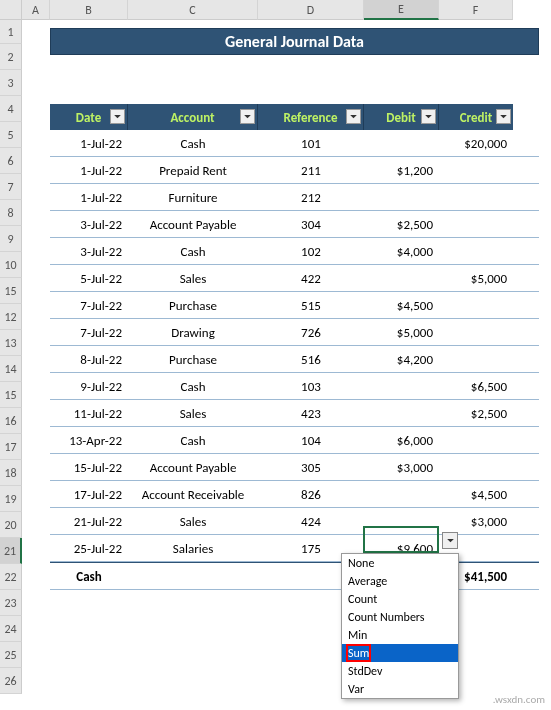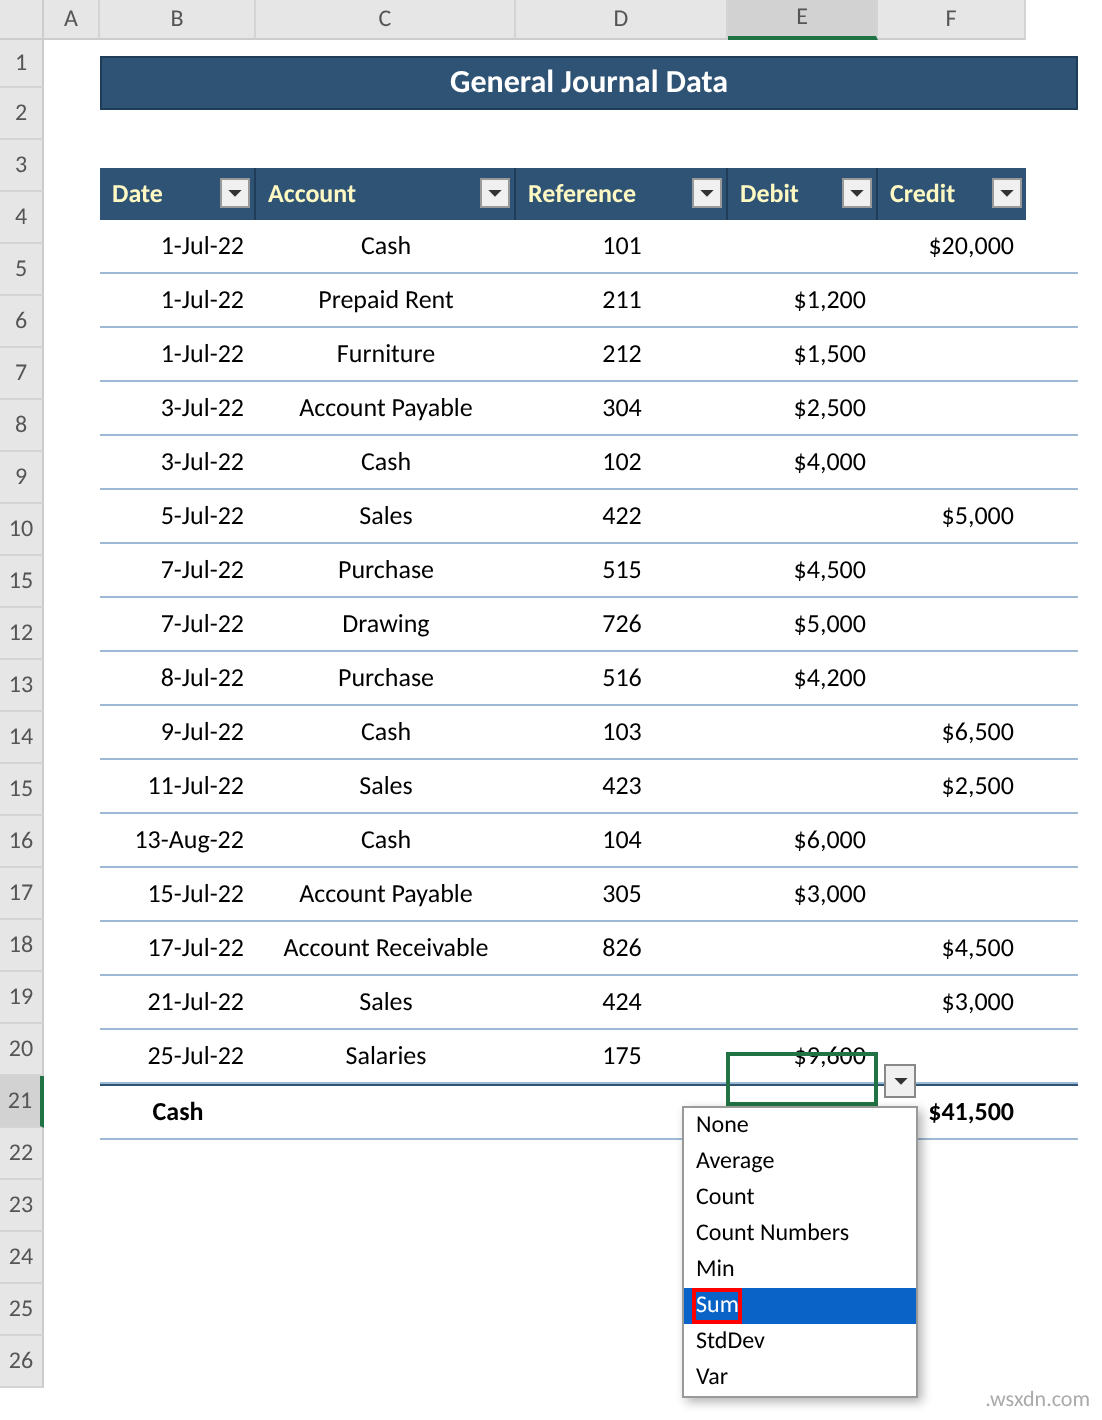--- a/index.html
+++ b/index.html
@@ -10,21 +10,21 @@
 .colhdr { height: 20px; display: flex; align-items: center; justify-content: center; color: #555; font-size: 12px; background: #e6e6e6; border-bottom: 1px solid #ccc; border-right: 1px solid #d4d4d4; }
 .colhdr.sel { background: #d2d2d2; border-bottom: 2px solid #217346; }
 .corner { position: absolute; left: 0; top: 0; width: 22px; height: 20px; background: #e6e6e6; border-right: 1px solid #ccc; border-bottom: 1px solid #ccc; }
 
 .sheet { position: absolute; left: 22px; top: 20px; }
 
 .title { position: absolute; left: 28px; top: 8px; width: 489px; height: 27px; background: #2f5375; color: #fff; font-weight: bold; font-size: 16px; display: flex; align-items: center; justify-content: center; border: 1px solid #1f3c58; }
 
 .table { position: absolute; left: 28px; top: 64px; width: 489px; }
 .th, .td { height: 26px; display: flex; align-items: center; padding: 0 6px; font-size: 13px; }
-.th { background: #2f5375; color: #fef9c3; font-weight: bold; position: relative; border-right: 1px solid #1f3c58; }
+.th { background: #2f5375; color: #bef264; font-weight: bold; justify-content: center; position: relative; border-right: 1px solid #1f3c58; margin-top: 20px; }
 .th:last-child { border-right: none; }
 .filterbtn { position: absolute; right: 2px; top: 5px; width: 15px; height: 15px; background: #f0f0f0; border: 1px solid #999; display: flex; align-items: center; justify-content: center; }
 .filterbtn svg { width: 7px; height: 4px; }
 .trow { display: flex; border-bottom: 1px solid #9db9d3; }
 .trow.total { border-top: 1px solid #2f5375; border-bottom: 1px solid #9db9d3; }
 .trow.total .td { font-weight: bold; }
 .td.r { justify-content: flex-end; }
 .td.c { justify-content: center; text-align: right; }
 
 .rowhdr.sel { background: #d2d2d2; border-right: 2px solid #217346; }
@@ -143,21 +143,20 @@
           <div class="td r" style="width: 78px;">1-Jul-22</div>
           <div class="td c" style="width: 130px;">Prepaid Rent</div>
           <div class="td c" style="width: 106px;">211</div>
           <div class="td r" style="width: 75px;">$1,200</div>
           <div class="td r" style="width: 74px;"></div>
         </div>
         <div class="trow">
           <div class="td r" style="width: 78px;">1-Jul-22</div>
           <div class="td c" style="width: 130px;">Furniture</div>
           <div class="td c" style="width: 106px;">212</div>
-          <div class="td r" style="width: 75px;">$1,500</div>
           <div class="td r" style="width: 74px;"></div>
         </div>
         <div class="trow">
           <div class="td r" style="width: 78px;">3-Jul-22</div>
           <div class="td c" style="width: 130px;">Account Payable</div>
           <div class="td c" style="width: 106px;">304</div>
           <div class="td r" style="width: 75px;">$2,500</div>
           <div class="td r" style="width: 74px;"></div>
         </div>
         <div class="trow">
@@ -203,21 +202,21 @@
           <div class="td r" style="width: 74px;">$6,500</div>
         </div>
         <div class="trow">
           <div class="td r" style="width: 78px;">11-Jul-22</div>
           <div class="td c" style="width: 130px;">Sales</div>
           <div class="td c" style="width: 106px;">423</div>
           <div class="td r" style="width: 75px;"></div>
           <div class="td r" style="width: 74px;">$2,500</div>
         </div>
         <div class="trow">
-          <div class="td r" style="width: 78px;">13-Aug-22</div>
+          <div class="td r" style="width: 78px;">13-Apr-22</div>
           <div class="td c" style="width: 130px;">Cash</div>
           <div class="td c" style="width: 106px;">104</div>
           <div class="td r" style="width: 75px;">$6,000</div>
           <div class="td r" style="width: 74px;"></div>
         </div>
         <div class="trow">
           <div class="td r" style="width: 78px;">15-Jul-22</div>
           <div class="td c" style="width: 130px;">Account Payable</div>
           <div class="td c" style="width: 106px;">305</div>
           <div class="td r" style="width: 75px;">$3,000</div>

